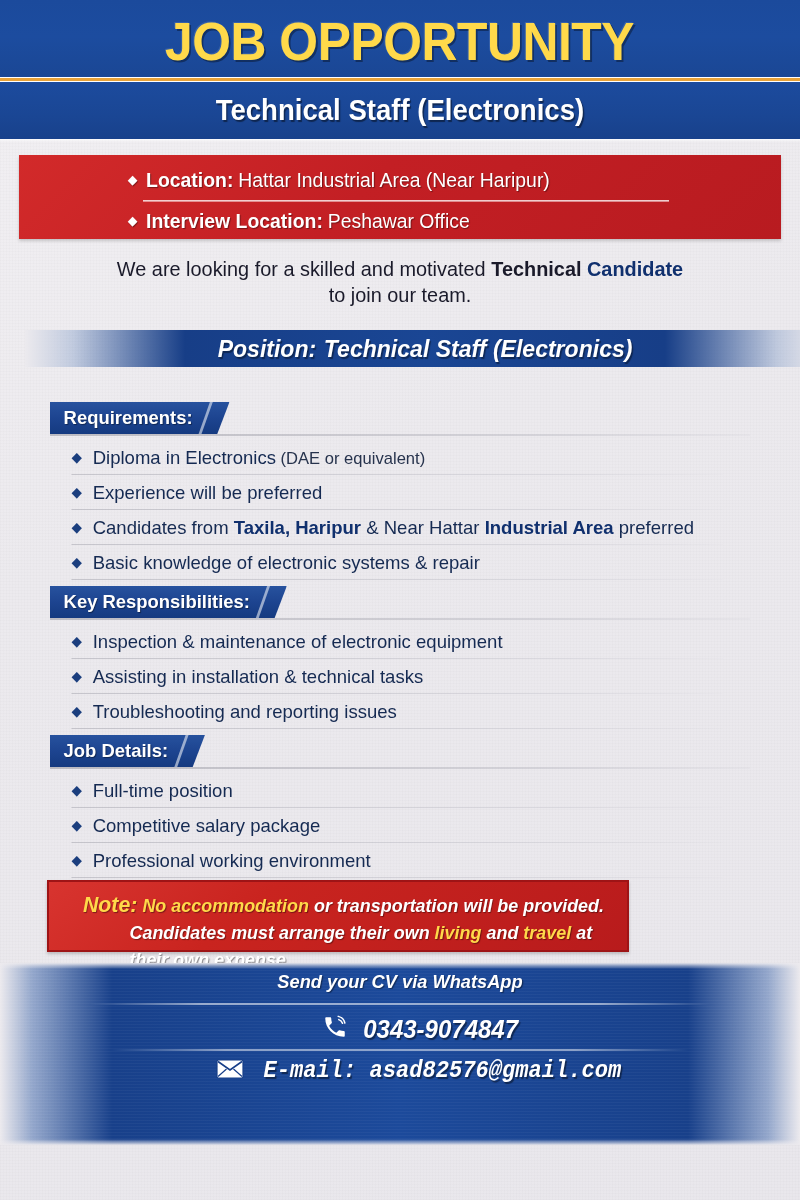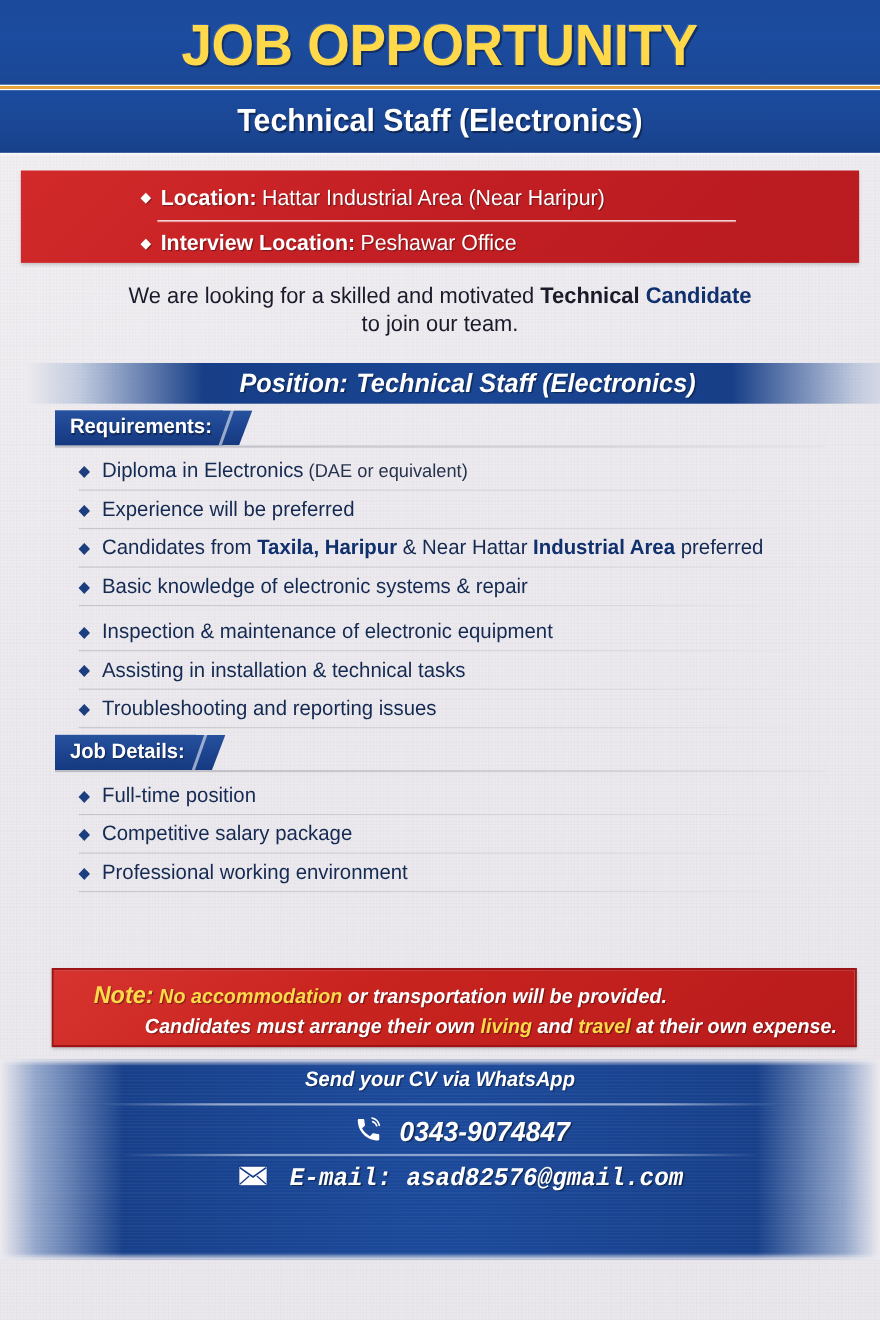--- a/index.html
+++ b/index.html
@@ -142,21 +142,21 @@
     color: #ffffff;
     text-shadow: 1.5px 1.5px 1px rgba(0,0,0,0.4);
     transform: scaleX(0.96);
   }
   .position-text .lbl { margin-right: 8px; }
 
   
   .body-wrap {
     position: absolute;
     left: 50px;
-    top: 373px;
+    top: 402px;
     width: 700px;
   }
   .section { margin-bottom: 6px; }
 
   .sec-tag-row {
     position: relative;
     height: 32px;
     margin-bottom: 6px;
   }
   .sec-tag {
@@ -224,21 +224,21 @@
     left: 22px; right: 10px; bottom: 0;
     height: 1px;
     background: linear-gradient(90deg, rgba(160,160,170,0.5), rgba(180,180,190,0.3) 75%, rgba(200,200,210,0.05));
   }
 
   
   .note-box {
     position: absolute;
     left: 47px;
     top: 880px;
-    width: 732px;
+    width: 582px;
     height: 72px;
     background: linear-gradient(140deg, #d8342f 0%, #c9241f 35%, #b81b1c 100%);
     border: 2px solid #9e1416;
     box-shadow: 0 2px 3px rgba(0,0,0,0.2);
     padding: 9px 0 0 0;
   }
   .note-line {
     color: #ffffff;
     font-size: 18.5px;
     font-style: italic;
@@ -393,20 +393,21 @@
         <div class="item">
           <span class="dia">◆</span>
           <span class="txt"><span>Candidates from </span><span class="b">Taxila, Haripur</span><span> &amp; Near Hattar </span><span class="b">Industrial Area</span><span> preferred</span></span>
         </div>
         <div class="item">
           <span class="dia">◆</span>
           <span class="txt"><span>Basic knowledge of electronic systems &amp; repair</span></span>
         </div>
       </div>
       <div class="section">
+        <div class="sec-tag-row"><div class="sec-tag">Key Responsibilities:</div><div class="sec-underline"></div></div>
         <div class="item">
           <span class="dia">◆</span>
           <span class="txt"><span>Inspection &amp; maintenance of electronic equipment</span></span>
         </div>
         <div class="item">
           <span class="dia">◆</span>
           <span class="txt"><span>Assisting in installation &amp; technical tasks</span></span>
         </div>
         <div class="item">
           <span class="dia">◆</span>

